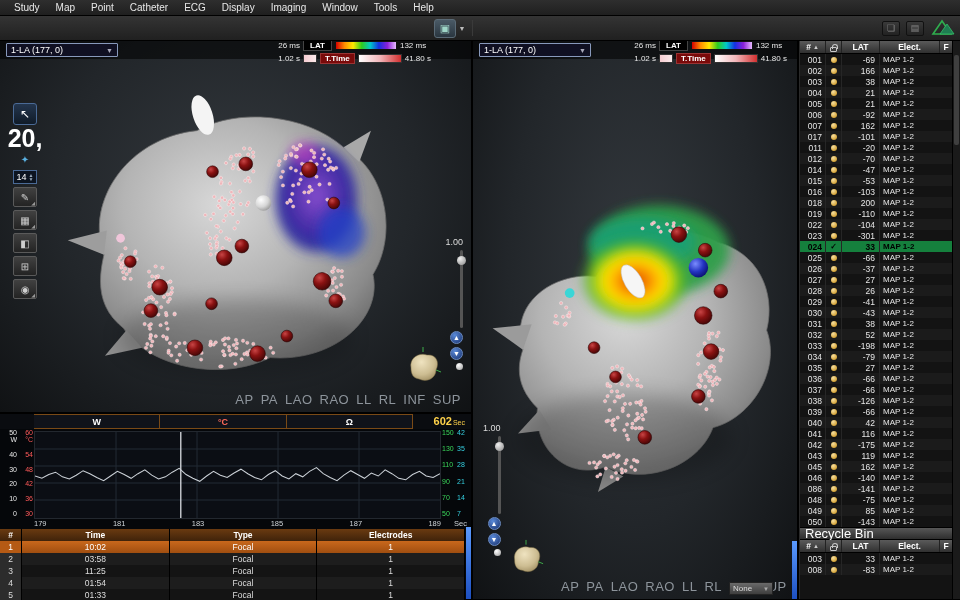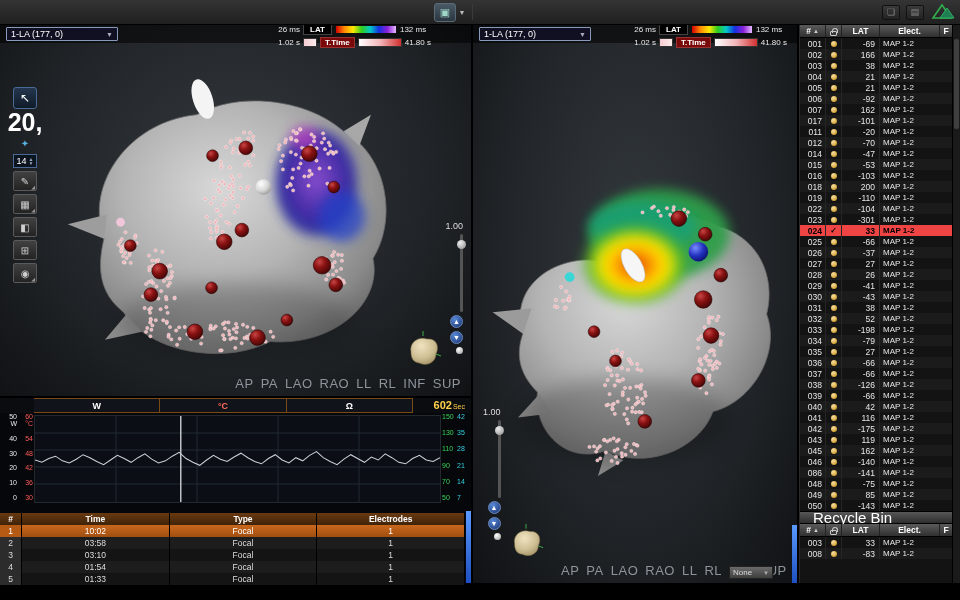--- a/index.html
+++ b/index.html
@@ -108,23 +108,23 @@
   .lockico::before { content:""; position:absolute; top:-4px; left:0.5px; width:4px; height:4px; border:1px solid #c8c8c8; border-bottom:none; border-radius:3px 3px 0 0; }
   .prows { flex:0 0 auto; }
   .prow { display:flex; height:11px; font-size:8.5px; color:#e6e6e6; align-items:center; background:#131313; }
   .prow:nth-of-type(even) { background:#1b1b1b; }
   .pc { height:100%; display:flex; align-items:center; border-right:1px solid #262626; }
   .pc.n { width:26px; justify-content:flex-end; padding-right:3px; }
   .pc.dotc { width:16px; justify-content:center; }
   .pc.lat { width:38px; justify-content:flex-end; padding-right:4px; }
   .pc.el { flex:1; padding-left:3px; font-size:8px; border-right:none; }
   .ydot { width:6px; height:6px; border-radius:50%; background:radial-gradient(circle at 35% 30%,#f7e0a2,#d9a93f 65%,#8a6a20); }
-  .prow.sel { background:#ef4444; color:#000; font-weight:bold; }
+  .prow.sel { background:#15803d; color:#000; font-weight:bold; }
   .prow.sel .dotc::before { content:"✓"; font-size:8px; color:#000; }
-  .recycle-title { height:13px; background:linear-gradient(#575757,#2e2e2e); border-top:1px solid #000; border-bottom:1px solid #000; color:#fff; font-size:15px; display:flex; align-items:center; padding-left:13px; flex:0 0 auto; }
+  .recycle-title { height:13px; background:linear-gradient(#575757,#2e2e2e); border-top:1px solid #000; border-bottom:1px solid #000; color:#fff; font-size:13px; display:flex; align-items:center; padding-left:5px; flex:0 0 auto; }
   .pfill { flex:1; background:#131313; }
   #pscroll { width:8px; background:#1a1a1a; border-left:1px solid #000; position:relative; }
   #pscroll .thumb { position:absolute; top:14px; left:1px; width:5px; height:90px; background:#3f3f3f; border-radius:2px; }
 
   .tagdot { fill:#efb6ba; stroke:#ffffff; stroke-width:.35; }
 </style>
 </head>
 <body>
 
 <svg width="0" height="0" style="position:absolute">
@@ -172,20 +172,35 @@
         <feGaussianBlur stdDeviation="6"></feGaussianBlur>
       </filter>
     <filter id="blur10" x="-40%" y="-40%" width="180%" height="180%">
         <feGaussianBlur stdDeviation="10"></feGaussianBlur>
       </filter>
   </defs>
 </svg>
 
 <div id="app">
 
+  <div id="menubar">
+    <div style="display:flex">
+
+    <span class="menu-item">Study</span>
+        <span class="menu-item">Map</span>
+        <span class="menu-item">Point</span>
+        <span class="menu-item">Catheter</span>
+        <span class="menu-item">ECG</span>
+        <span class="menu-item">Display</span>
+        <span class="menu-item">Imaging</span>
+        <span class="menu-item">Window</span>
+        <span class="menu-item">Tools</span>
+        <span class="menu-item">Help</span>
+      </div>
+  </div>
 
   <div id="toolbar">
     <div class="tb-capture">
       <span class="tb-btn">
           <span>▣</span>
         </span>
       <span class="tb-caret">▼</span>
       <span class="tb-sep"></span>
     </div>
     <div class="tb-right">
@@ -678,20 +693,29 @@
           <div class="axis axis-g">
               <span>42</span>
               <span>35</span>
               <span>28</span>
               <span>21</span>
               <span>14</span>
               <span>7</span>
             </div>
         </div>
 
+        <div class="xticks">
+            <span>179</span>
+            <span>181</span>
+            <span>183</span>
+            <span>185</span>
+            <span>187</span>
+            <span>189</span>
+            <span class="xunit">Sec</span>
+          </div>
 
         <div class="abl-table">
           <div class="atr abl-thead">
             <span>#</span>
             <span>Time</span>
             <span>Type</span>
             <span>Electrodes</span>
           </div>
           <div class="abl-rows">
 
@@ -704,21 +728,21 @@
 
               <div class="atr">
                 <span>2</span>
                 <span>03:58</span>
                 <span>Focal</span>
                 <span>1</span>
               </div>
 
               <div class="atr">
                 <span>3</span>
-                <span>03:10</span>
+                <span>11:25</span>
                 <span>Focal</span>
                 <span>1</span>
               </div>
 
               <div class="atr">
                 <span>4</span>
                 <span>01:54</span>
                 <span>Focal</span>
                 <span>1</span>
               </div>

